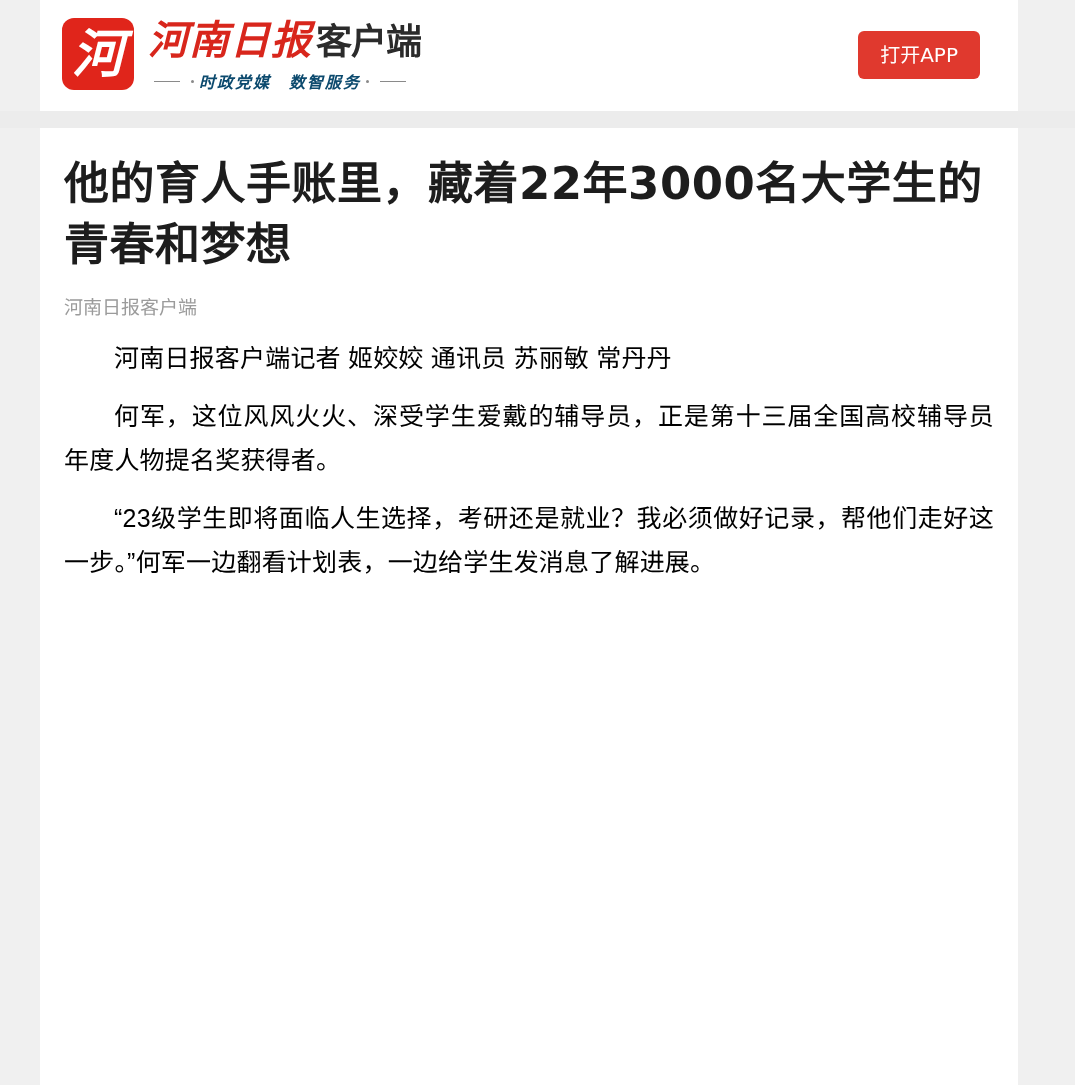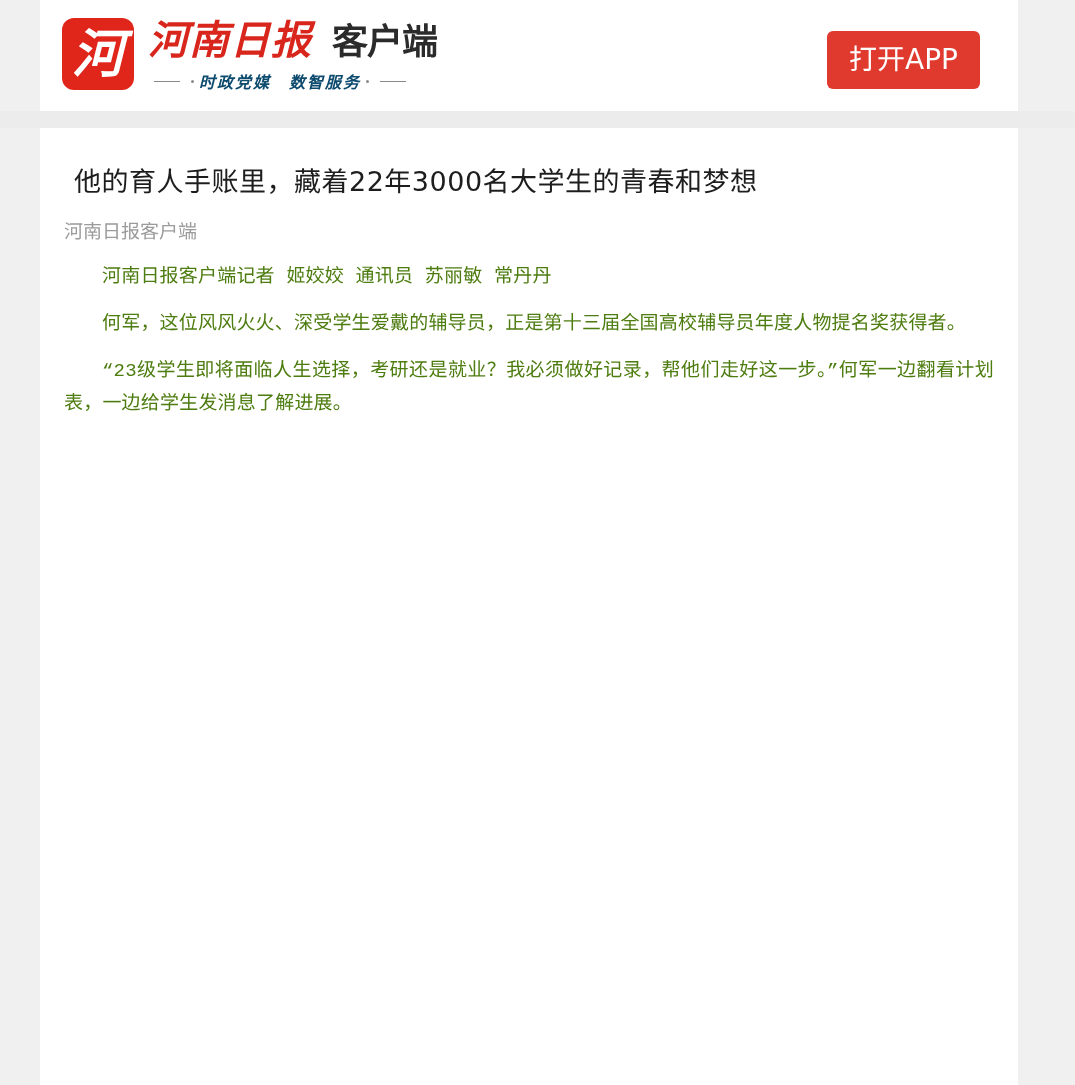--- a/index.html
+++ b/index.html
@@ -92,21 +92,21 @@
     font-style: italic;
     letter-spacing: 1px;
     text-align: center;
   }
   .wordmark .wm-dark {
     color: #2b2b2b;
     font-family: "DejaVu Sans", "Liberation Sans", sans-serif;
     font-size: 36px;
     font-weight: 700;
     letter-spacing: -1px;
-    margin-left: 20px;
+    margin-left: 4px;
   }
 
   .tagline {
     margin-top: 9px;
     display: flex;
     align-items: center;
     color: #0c4a6e;
     font-size: 16px;
     font-weight: 700;
     font-style: italic;
@@ -131,21 +131,21 @@
 
   .open-app-btn {
     position: absolute;
     right: 38px;
     top: 31px;
     background: #e0392e;
     color: #ffffff;
     border: none;
     border-radius: 6px;
     font-family: "DejaVu Sans", "Liberation Sans", sans-serif;
-    font-size: 28px;
+    font-size: 20px;
     font-weight: 400;
     padding: 12px 22px;
     line-height: 1.2;
     cursor: pointer;
     white-space: nowrap;
   }
 
   
   .separator {
     position: absolute;
@@ -162,25 +162,25 @@
     left: 40px;
     top: 128px;
     width: 978px;
     min-height: 957px;
     background: #ffffff;
     box-sizing: border-box;
     padding: 26px 24px 30px 24px;
   }
 
   .article-title {
-    margin: 10px;
+    margin: 0;
     color: #1d1d1d;
     font-family: "DejaVu Sans", "Liberation Sans", sans-serif;
-    font-size: 27px;
-    font-weight: 400;
+    font-size: 45px;
+    font-weight: 700;
     line-height: 1.35;
     letter-spacing: 0.5px;
   }
 
   .article-meta {
     margin-top: 18px;
     color: #9b9b9b;
     font-family: "DejaVu Sans", "Liberation Sans", sans-serif;
     font-size: 19px;
     line-height: 1.4;
@@ -189,23 +189,23 @@
   }
   .article-meta .meta-source { margin-right: 18px; }
   .article-meta .meta-time { letter-spacing: 0.3px; }
 
   .article-body {
     margin-top: 16px;
   }
 
   .article-body p {
     margin: 0 0 13px 0;
-    color: #4d7c0f;
-    font-family: Liberation Mono, monospace;
-    font-size: 19px;
+    color: #000000;
+    font-family: Liberation Sans, sans-serif;
+    font-size: 25px;
     line-height: 1.78;
     text-align: justify;
     text-indent: 2em;
     letter-spacing: 0.2px;
   }
   .article-body p:last-child { margin-bottom: 0; }
 </style>
 </head>
 <body>
 

